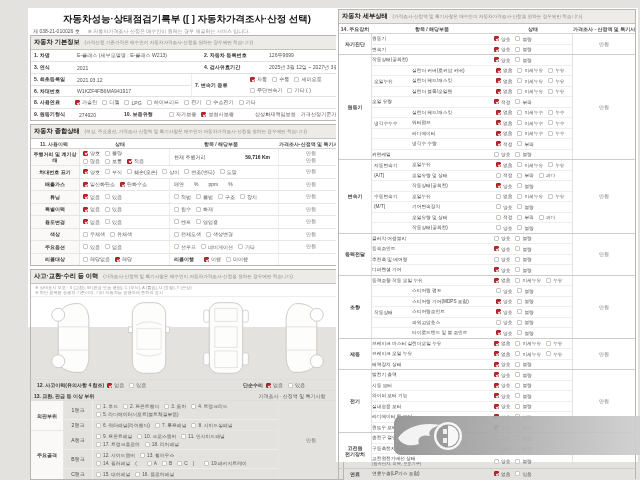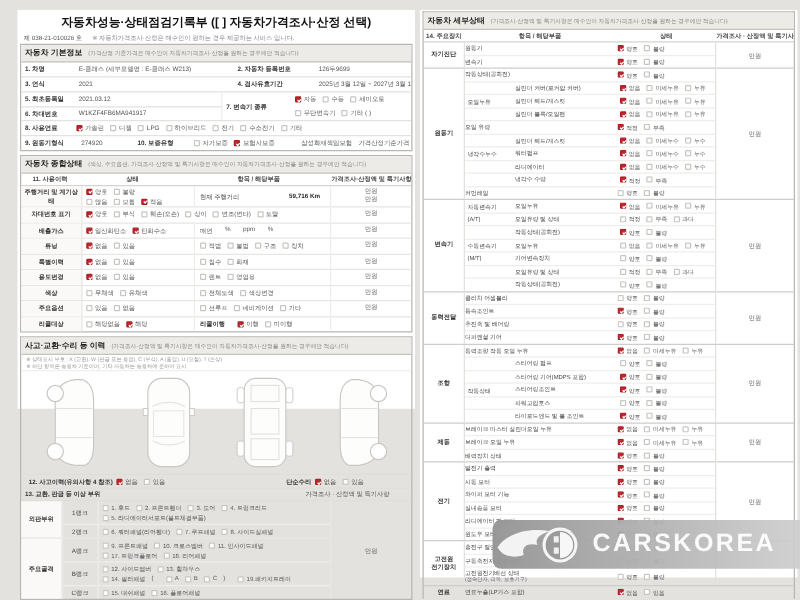--- a/index.html
+++ b/index.html
@@ -1,18 +1,18 @@
 <!DOCTYPE html>
 <html><head>
 <meta charset="utf-8">
 <style>
   html,body{margin:0;padding:0}
   body{width:640px;height:480px;background:#e3e2df;font-family:"Liberation Sans","DejaVu Sans",sans-serif;color:#333;position:relative;overflow:hidden;-webkit-font-smoothing:antialiased}
   .page{position:absolute;top:8px;background:#fff;box-sizing:border-box;padding:1px 2px}
-  #page-left{left:14px;width:318px;height:319px}
+  #page-left{left:28px;width:318px;height:319px}
   #page-right{left:336px;width:302px;height:454px}
   .doc-title{text-align:center;font-size:9.5px;font-weight:bold;color:#111;height:17px;line-height:19px;white-space:nowrap;overflow:hidden}
   .doc-line{display:flex;align-items:center;gap:8px;font-size:5px;color:#555;height:9px;padding:0 3px;white-space:nowrap;overflow:hidden}
   .sec{border:1px solid #b8b6b2;margin-bottom:3px}
   .sec-hdr{background:#edebe7;border-bottom:1px solid #c5c3bf;padding:2px 3px;font-size:6.3px;font-weight:bold;color:#1a1a1a;white-space:nowrap;overflow:hidden}
   .sec-hdr .note{font-weight:normal;font-size:4.6px;color:#888;margin-left:3px}
   .brow{display:flex;align-items:center;border-bottom:1px solid #e4e2de;font-size:5.1px;height:11px;white-space:nowrap;overflow:hidden}
   .brow:last-child{border-bottom:none}
   .blab{font-weight:bold;color:#333;padding:0 3px;flex:none}
   .bval{color:#555;padding:0 2px;flex:none}
@@ -1399,14 +1399,13 @@
 
 <div id="watermark">
   <svg width="76" height="36" viewBox="0 0 76 36">
     <path d="M4,20 C12,8 30,4 46,7 C36,10 34,14 36,18 C27,16 23,20 25,26 C16,29 8,27 4,20 Z" fill="rgba(255,255,255,0.88)"></path>
     <circle cx="54" cy="18" r="14" fill="rgba(255,255,255,0.9)"></circle>
     <circle cx="54" cy="18" r="11.5" fill="#9a9a9a"></circle>
     <path d="M54,7.5 A10.5,10.5 0 0 1 54,28.5 Z" fill="rgba(255,255,255,0.92)"></path>
     <rect x="49" y="11" width="4" height="5" fill="rgba(255,255,255,0.85)"></rect>
     <rect x="49" y="20" width="4" height="5" fill="rgba(255,255,255,0.85)"></rect>
   </svg>
-  <span id="wm-text">CARSKOREA</span>
 </div>
 
 </body></html>

